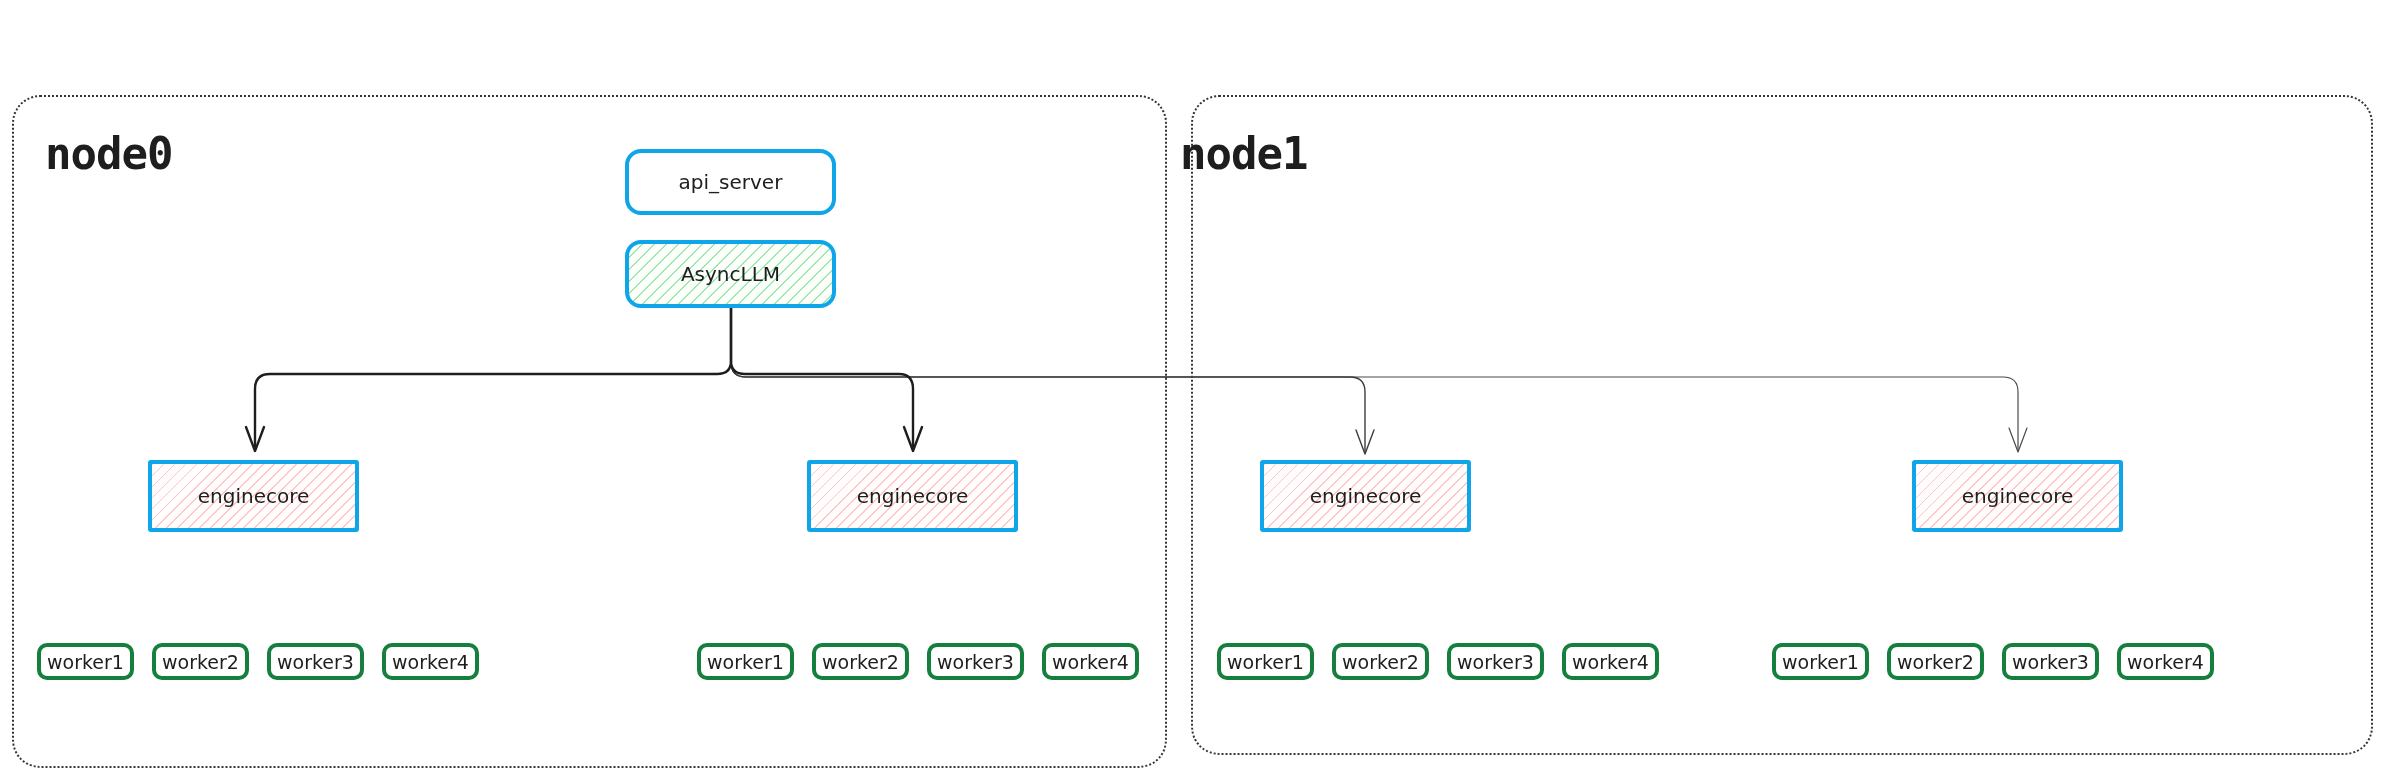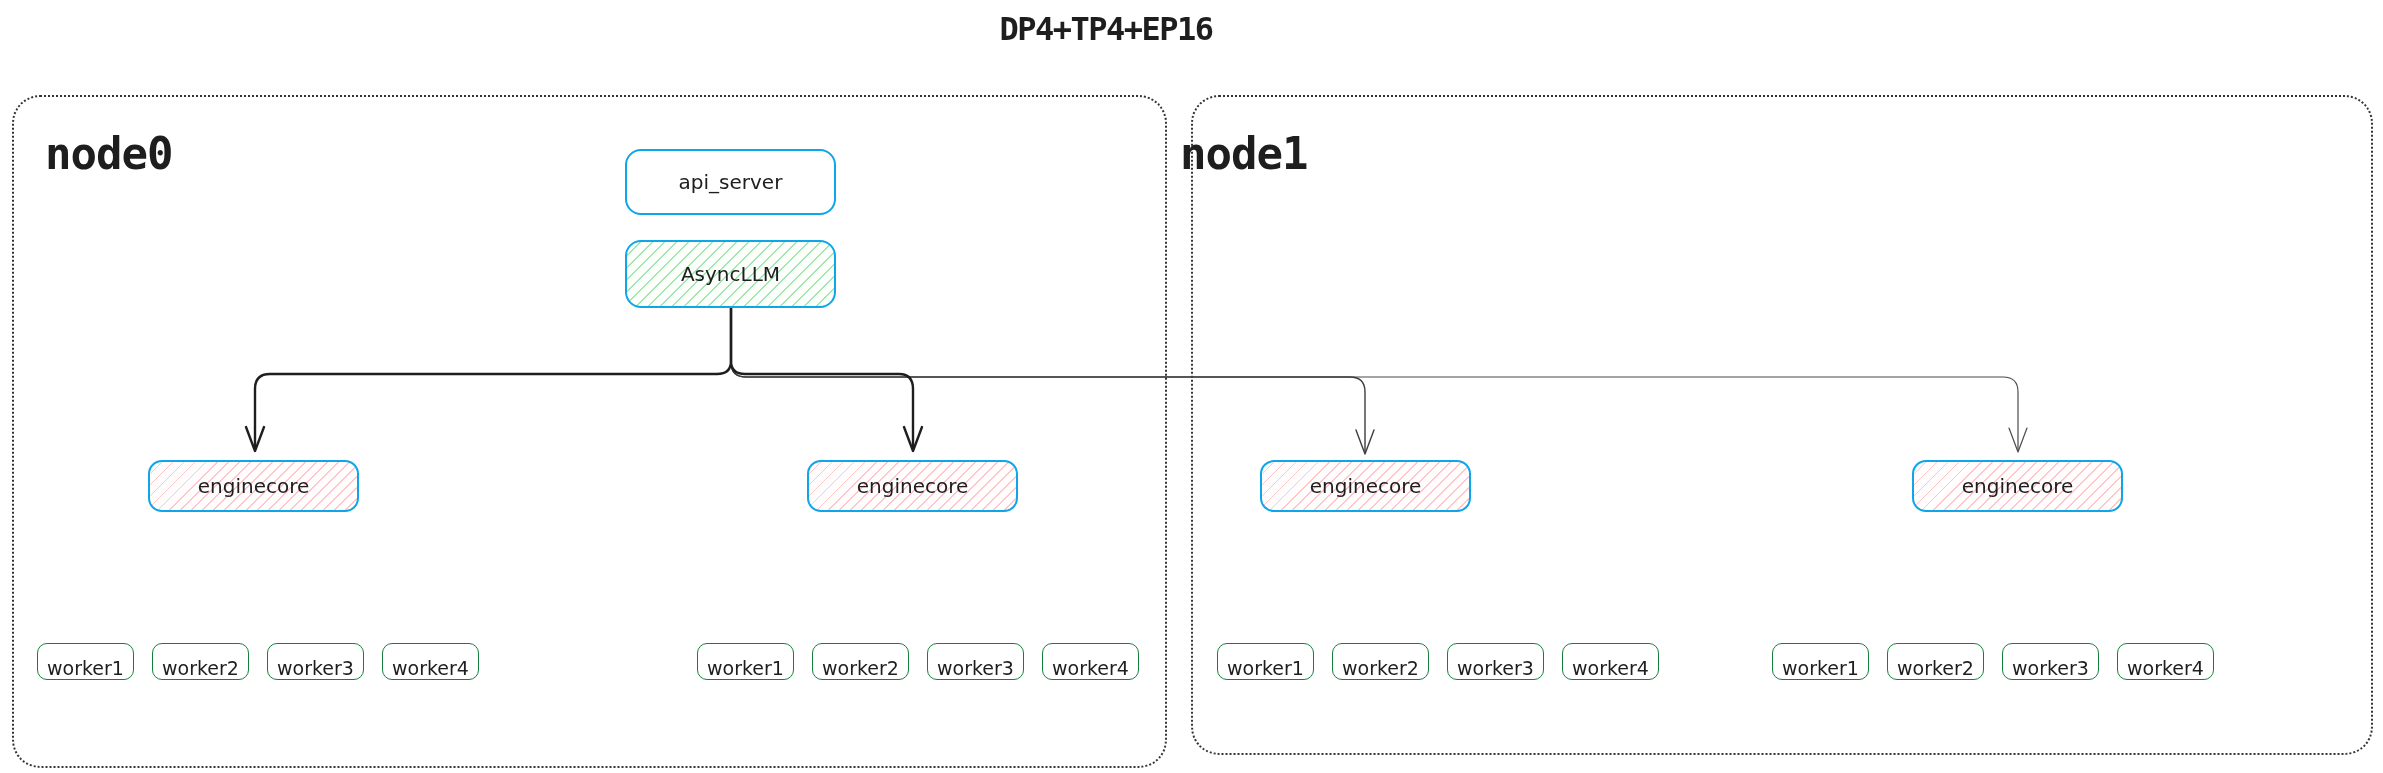--- a/index.html
+++ b/index.html
@@ -14,55 +14,54 @@
   }
   .node-box{
     position:absolute;border:2.5px dotted #343434;border-radius:28px;background:transparent;
   }
   #node0-box{left:12px;top:95px;width:1151px;height:669px;}
   #node1-box{left:1191px;top:95px;width:1178px;height:656px;}
   .node-label{position:absolute;font-size:44px;letter-spacing:-1px;}
   #node0-label{left:45px;top:128px;}
   #node1-label{left:1180px;top:128px;}
   .shape{
-    position:absolute;border:2px solid #0ea5e9;display:flex;align-items:center;justify-content:center;
+    position:absolute;border:4px solid #0ea5e9;display:flex;align-items:center;justify-content:center;
     box-sizing:border-box;background:#ffffff;
   }
   #api-server-box{left:625px;top:149px;width:211px;height:66px;border-radius:16px;font-size:20px;}
   #asyncllm-box{
     left:625px;top:220px;width:211px;height:68px;border-radius:16px;font-size:20px;
     background:repeating-linear-gradient(135deg,#9fe9ad 0px,#9fe9ad 1.4px,transparent 1.4px,transparent 8.5px),#fdfffd;
     margin-top:20px;
   }
   .enginecore{
-    width:211px;height:52px;top:460px;border-radius:14px;font-size:20px;
+    width:211px;height:72px;top:460px;border-radius:3px;font-size:20px;
     background:repeating-linear-gradient(135deg,#ffc6c6 0px,#ffc6c6 1.3px,transparent 1.3px,transparent 7.8px),#fffdfd;
   }
   #enginecore-0-0{left:148px;}
   #enginecore-0-1{left:807px;}
   #enginecore-1-0{left:1260px;}
   #enginecore-1-1{left:1912px;}
   .worker-group{position:absolute;top:643px;display:flex;gap:18px;}
   #worker-group-0-0{left:37px;}
   #worker-group-0-1{left:697px;}
   #worker-group-1-0{left:1217px;}
   #worker-group-1-1{left:1772px;}
   .worker{
-    width:97px;height:37px;border:1px solid #15803d;border-radius:10px;background:#ffffff;
-    display:flex;align-items:flex-end;justify-content:center;font-size:19px;box-sizing:border-box;
+    width:97px;height:37px;border:4px solid #15803d;border-radius:10px;background:#ffffff;
+    display:flex;align-items:center;justify-content:center;font-size:19px;box-sizing:border-box;
     white-space:nowrap;
   }
   #connectors{position:absolute;left:0;top:0;pointer-events:none;}
 </style>
 </head>
 <body>
 
 <div id="canvas">
 
-  <div id="title" class="hand">DP4+TP4+EP16</div>
 
   <div id="node0-box" class="node-box"></div>
   <div id="node1-box" class="node-box"></div>
   <div id="node0-label" class="node-label hand">node0</div>
   <div id="node1-label" class="node-label hand">node1</div>
 
   <svg id="connectors" width="2383" height="773" viewBox="0 0 2383 773">
 
     <g stroke="#4a4a4a" stroke-width="1.2" fill="none" stroke-linecap="round" stroke-linejoin="round">
       <path d="M 731 288 L 731 362 Q 731 377 746 377 L 2003 377 Q 2018 377 2018 392 L 2018 450"></path>

